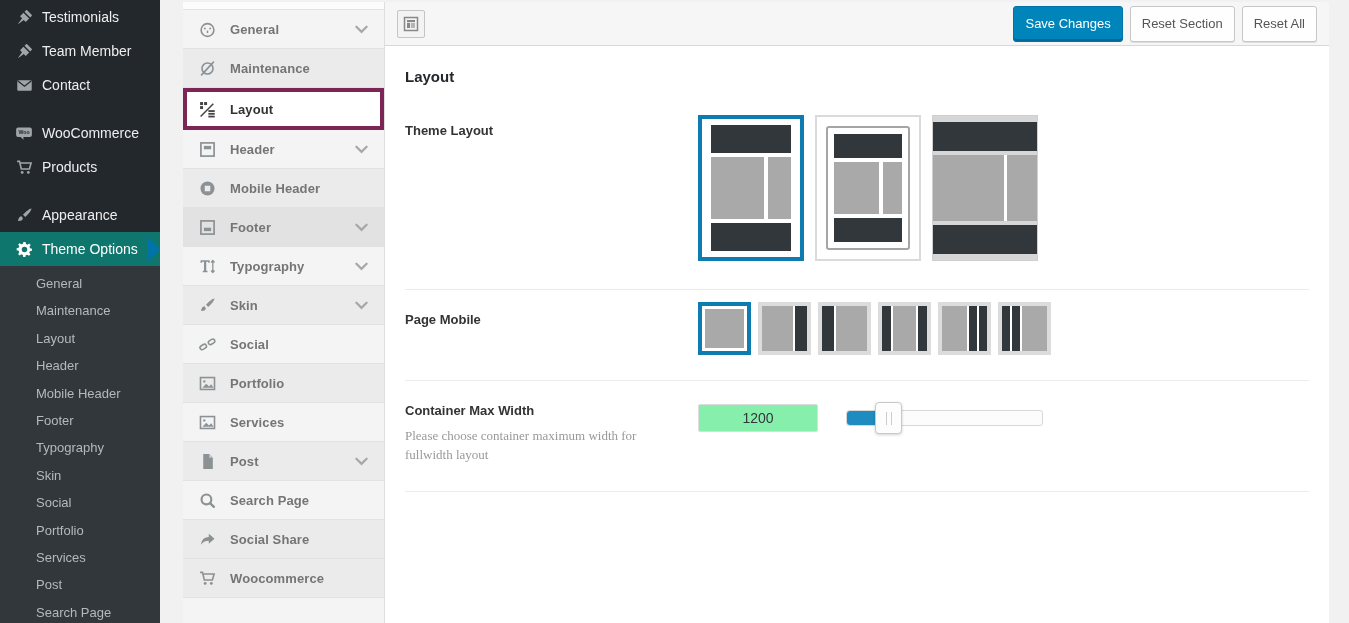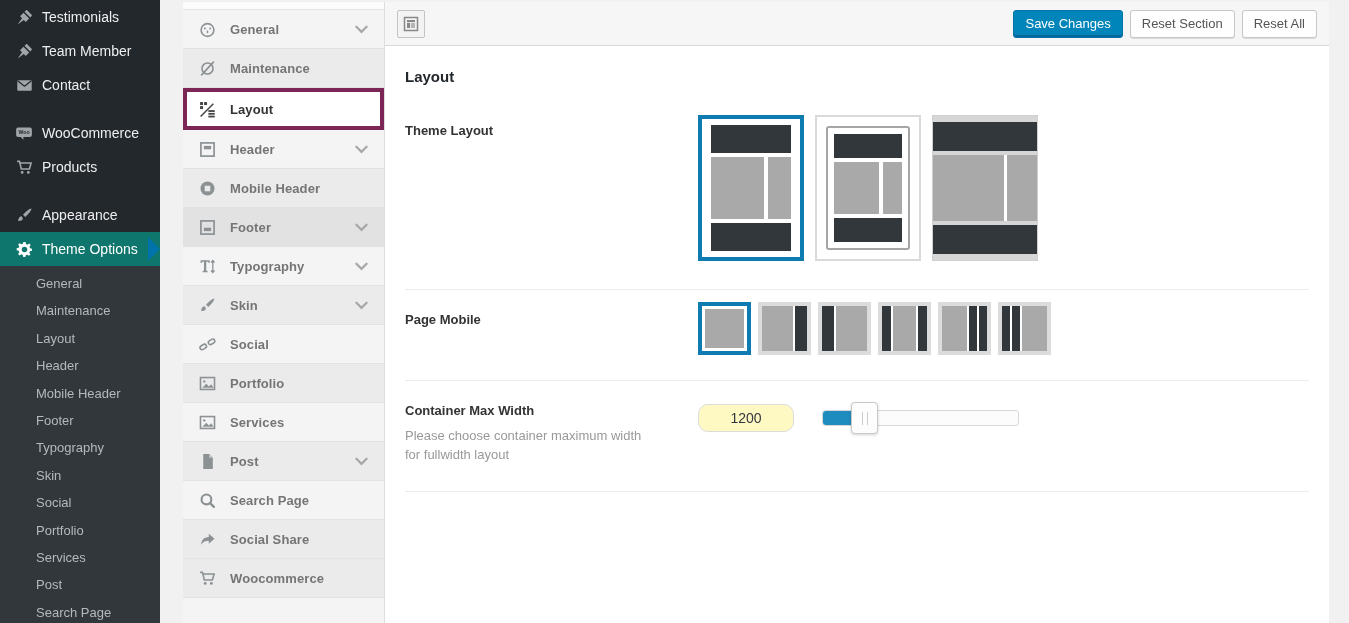--- a/index.html
+++ b/index.html
@@ -30,32 +30,32 @@
   .om-chevron { color:#a7a7a7; display:flex; }
   .om-item.selected { background:#ffffff; border:4px solid #7b2655; padding:0 12px; height:42px; }
   .om-item.selected .om-label { color:#333; }
   .om-item.selected .om-ic { color:#444; }
 
   
   #main { position:absolute; left:385px; top:2px; width:944px; height:621px; background:#fff; }
   #topbar { height:44px; background:#f6f6f6; border-bottom:1px solid #d8d8d8; display:flex; align-items:center; padding:0 12px; }
   #expand-btn { width:28px; height:28px; background:#f3f3f3; border:1px solid #c3c4c5; border-radius:2px; display:flex; align-items:center; justify-content:center; color:#888; cursor:pointer; }
   #topbar .spacer { flex:1; }
-  .btn { height:28px; padding:0 11px; border-radius:3px; font-size:13px; font-family:inherit; cursor:pointer; }
+  .btn { height:36px; padding:0 11px; border-radius:3px; font-size:13px; font-family:inherit; cursor:pointer; }
   .btn-primary { background:#0085ba; border:1px solid #0073aa; box-shadow:inset 0 -2px 0 #006799; color:#fff; margin-right:7px; }
   .btn-secondary { background:#fefefe; border:1px solid #c7c7c7; color:#555; margin-right:7px; box-shadow:0 1px 0 #ddd; }
   .btn-secondary:last-child { margin-right:0; }
 
   #content { padding:0; }
   #page-title { margin:22px 20px 10px; font-size:15px; font-weight:bold; color:#23282d; }
   .field-row { display:flex; margin:0 20px; border-bottom:1px solid #ececec;gap:20px; }
   .field-row.last { border-bottom:1px solid #ececec; }
   .label-col { width:273px; flex:none; padding-top:22px; }
   .field-label { font-size:13px; font-weight:bold; color:#333; }
-  .field-desc { margin-top:9px; font-size:13px; color:#999; line-height:1.45; max-width:250px; }
+  .field-desc { margin-top:9px; font-size:13px; color:#999; line-height:1.45; max-width:250px;font-family:Liberation Serif, serif; }
   .ctrl-col { flex:1; padding:14px 0 28px; }
 
   
   .theme-thumbs { display:flex; gap:11px; }
   .tthumb { width:106px; height:146px; cursor:pointer; }
   .tthumb .dark { background:#32373c; }
   .tthumb .gray { background:#a9a9a9; }
   .tt-wide { border:4px solid #0e7cb0; background:#fff; padding:6px 9px; display:flex; flex-direction:column; gap:4px; }
   .tt-wide .hd,.tt-wide .ft { height:28px; flex:none; }
   .tt-wide .mid { flex:1; display:flex; gap:4px; }
@@ -73,21 +73,21 @@
   
   .page-thumbs { display:flex; gap:7px; margin-top:9px; }
   .pthumb { width:53px; height:53px; cursor:pointer; background:#dcdcdc; padding:4px; }
   .pthumb.selected { background:#fff; border:4px solid #0e7cb0; padding:3px; }
   .pthumb .inner { width:100%; height:100%; background:#fff; display:flex; gap:2px; }
   .pthumb.selected .inner { background:#fff; }
   .pthumb .blk-g { background:#a9a9a9; } .pthumb .blk-d { background:#32373c; }
 
   
   .cmw { display:flex; align-items:flex-start; padding-top:9px; }
-  #cmw-input { width:96px; height:28px; border:1px solid #dcdcdc; border-radius:10px; text-align:center; font-size:14px; color:#32373c; font-family:inherit; background:#fef9c3; }
+  #cmw-input { width:120px; height:28px; border:1px solid #dcdcdc; border-radius:2px; text-align:center; font-size:14px; color:#32373c; font-family:inherit; background:#86efac; }
   .slider { position:relative; width:197px; height:16px; margin:6px 0 0 28px; background:#fcfcfc; border:1px solid #d8d8d8; border-radius:3px; cursor:pointer; }
   .slider-fill { position:absolute; left:0; top:0; bottom:0; width:21%; background:#1e8cbe; border-radius:3px 0 0 3px; }
   .slider-handle { position:absolute; top:-9px; left:calc(21% - 13px); width:27px; height:32px; background:#fdfdfd; border:1px solid #c9c9c9; border-radius:4px; box-shadow:0 1px 3px rgba(0,0,0,.18); cursor:pointer; }
   .slider-handle::before { content:""; position:absolute; left:10px; top:9px; height:13px; width:4px; border-left:1px solid #ccc; border-right:1px solid #ccc; }
 
   svg { display:block; }
 </style>
 </head>
 <body>
 

